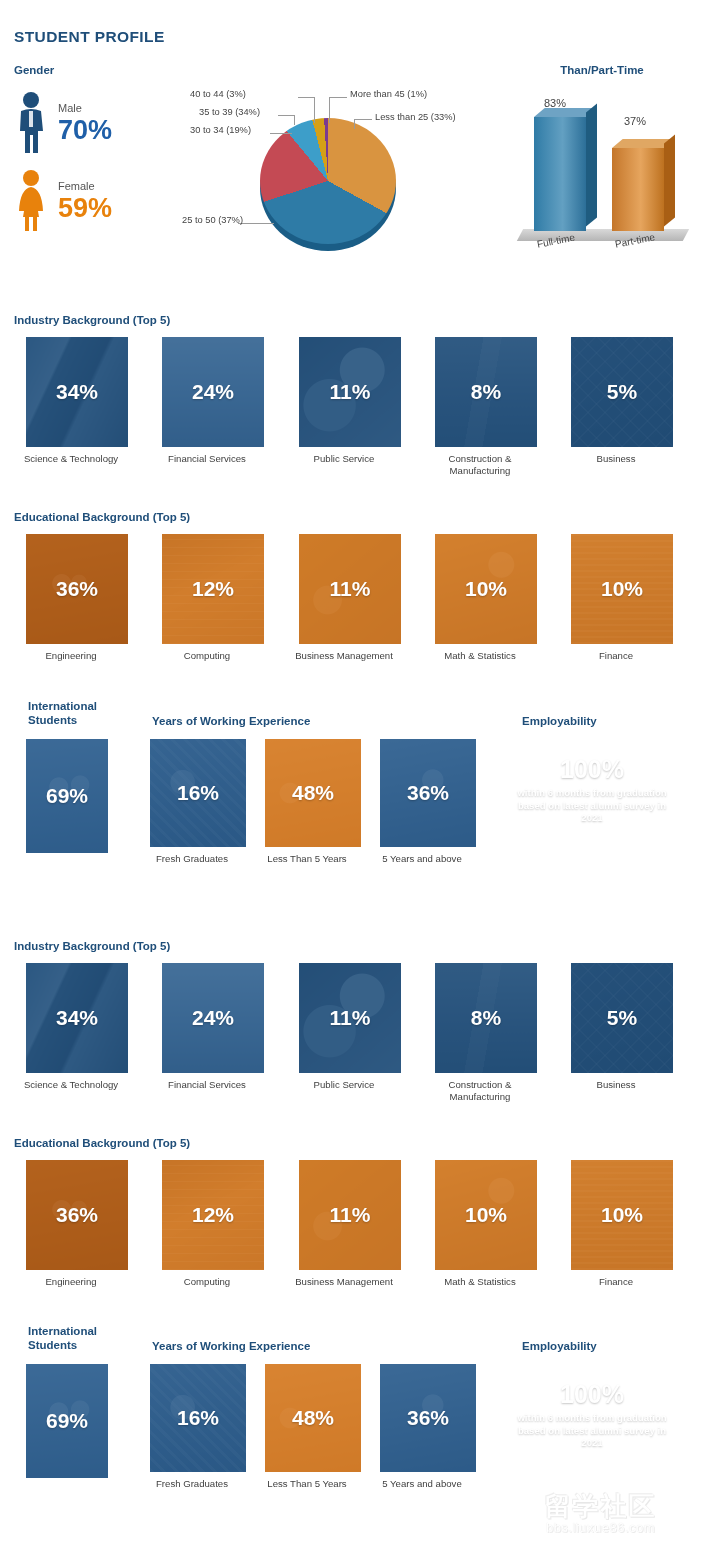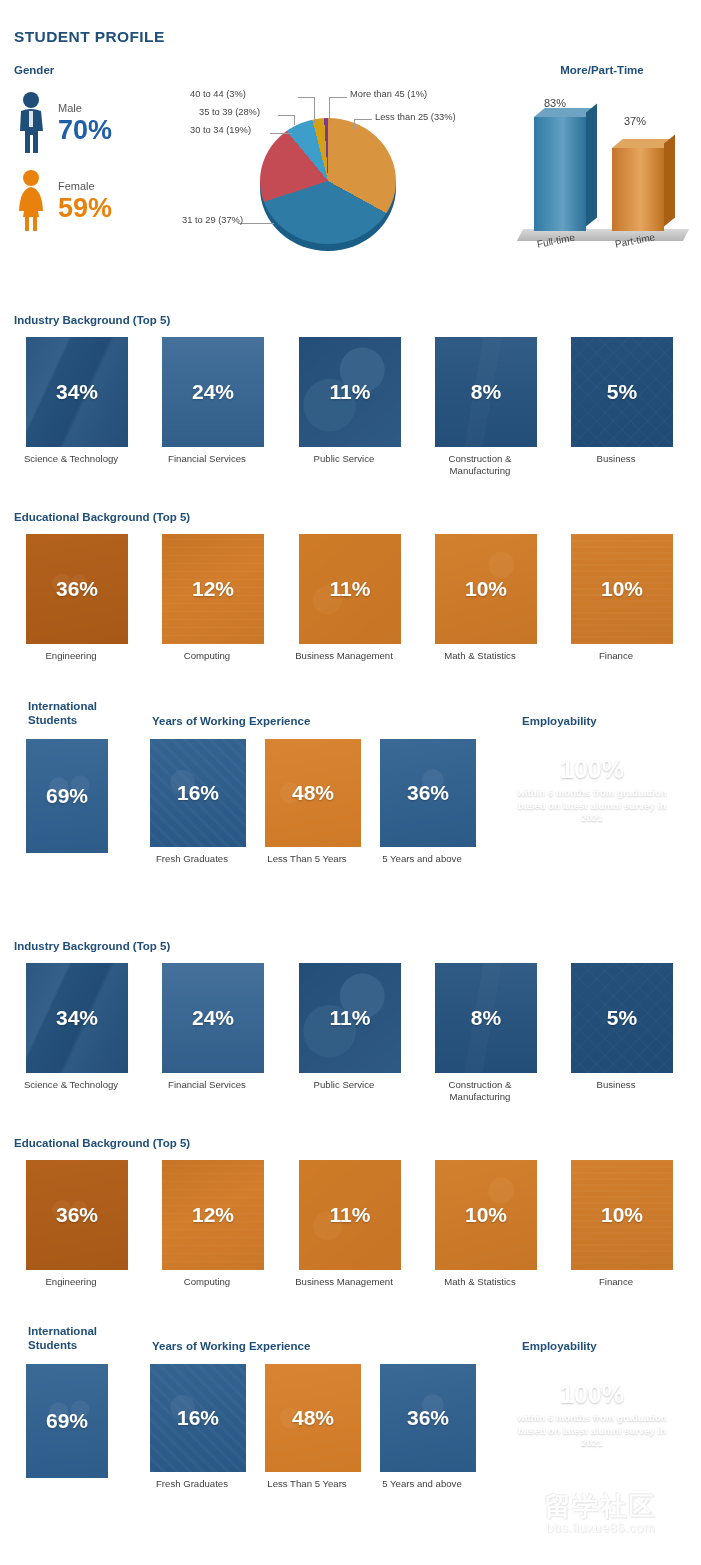--- a/index.html
+++ b/index.html
@@ -251,29 +251,29 @@
       <div class="lead" style="left:139px; top:34px; width:18px; height:1px;"></div>
       <div class="lead" style="left:104px; top:52px; width:1px; height:10px;"></div>
       <div class="lead" style="left:88px; top:52px; width:17px; height:1px;"></div>
       <div class="lead" style="left:80px; top:70px; width:22px; height:1px;"></div>
       <div class="lead" style="left:164px; top:56px; width:18px; height:1px;"></div>
       <div class="lead" style="left:164px; top:56px; width:1px; height:10px;"></div>
       <div class="lead" style="left:48px; top:160px; width:36px; height:1px;"></div>
 
       <div class="pie-cb" style="left:0px; top:26px;">40 to 44 (3%)</div>
       <div class="pie-cb" style="left:160px; top:26px;">More than 45 (1%)</div>
-      <div class="pie-cb" style="left:9px; top:44px;">35 to 39 (28%)</div>
+      <div class="pie-cb" style="left:9px; top:44px;">35 to 39 (34%)</div>
       <div class="pie-cb" style="left:185px; top:49px;">Less than 25 (33%)</div>
       <div class="pie-cb" style="left:0px; top:62px;">30 to 34 (19%)</div>
-      <div class="pie-cb" style="left:-8px; top:152px;">31 to 29 (37%)</div>
+      <div class="pie-cb" style="left:-8px; top:152px;">25 to 50 (37%)</div>
     </div>
   </div>
 
   <div class="bar-block">
-    <div class="section-title bar-title">More/Part-Time</div>
+    <div class="section-title bar-title">Than/Part-Time</div>
     <div class="bar-wrap">
       <div class="bar-base"></div>
 
       <div class="bar3d" style="left:22px; top:40px; width:52px; height:114px;">
         <div class="top" style="background:#6ea3c4;"></div>
         <div class="side" style="background:#1f5c80;"></div>
         <div class="face" style="background:linear-gradient(90deg,#2f7ba6,#63a0c2 55%,#2c6f98);"></div>
       </div>
       <div class="bar-val" style="left:32px; top:20px;">83%</div>
       <div class="bar-cat" style="left:24px; top:162px;">Full-time</div>

